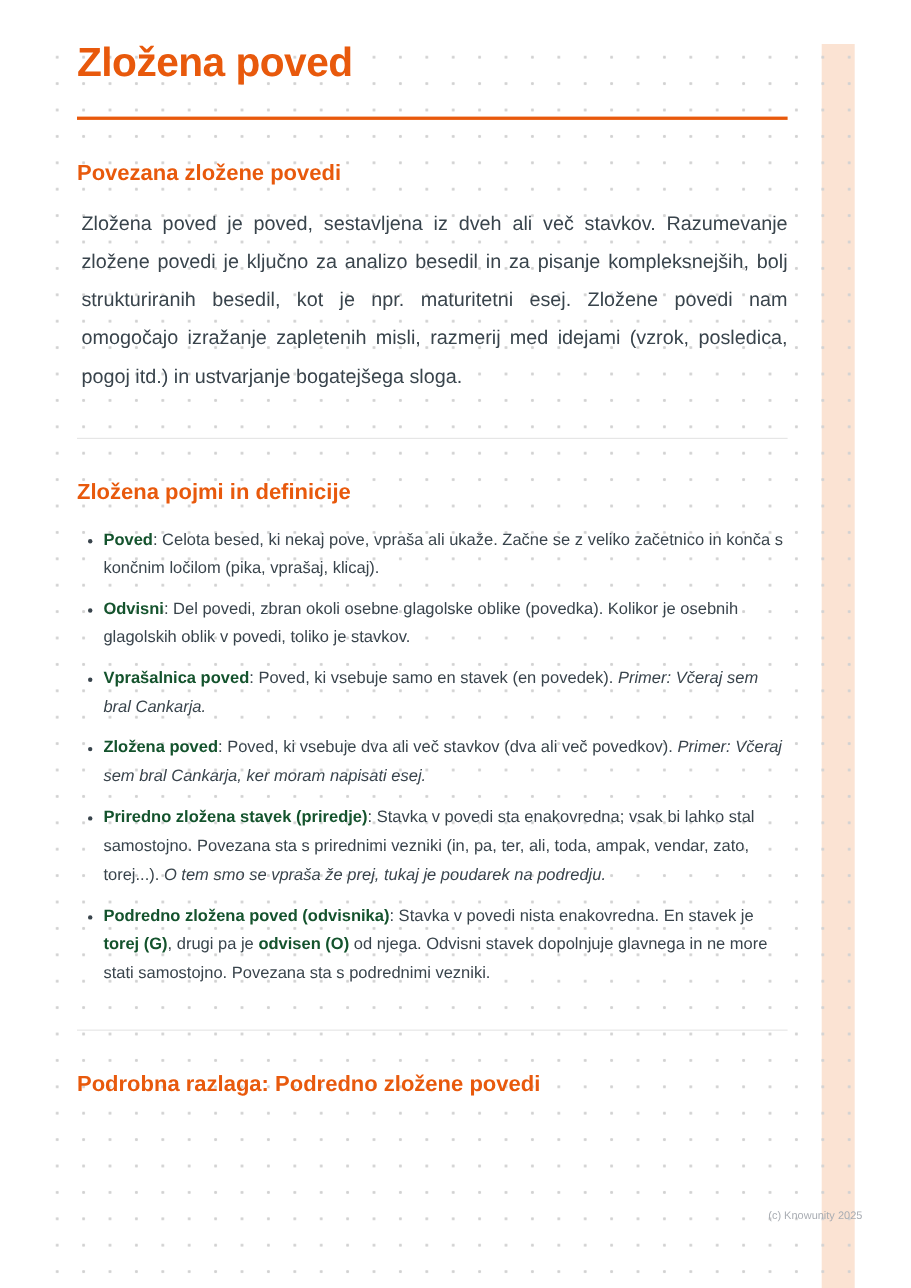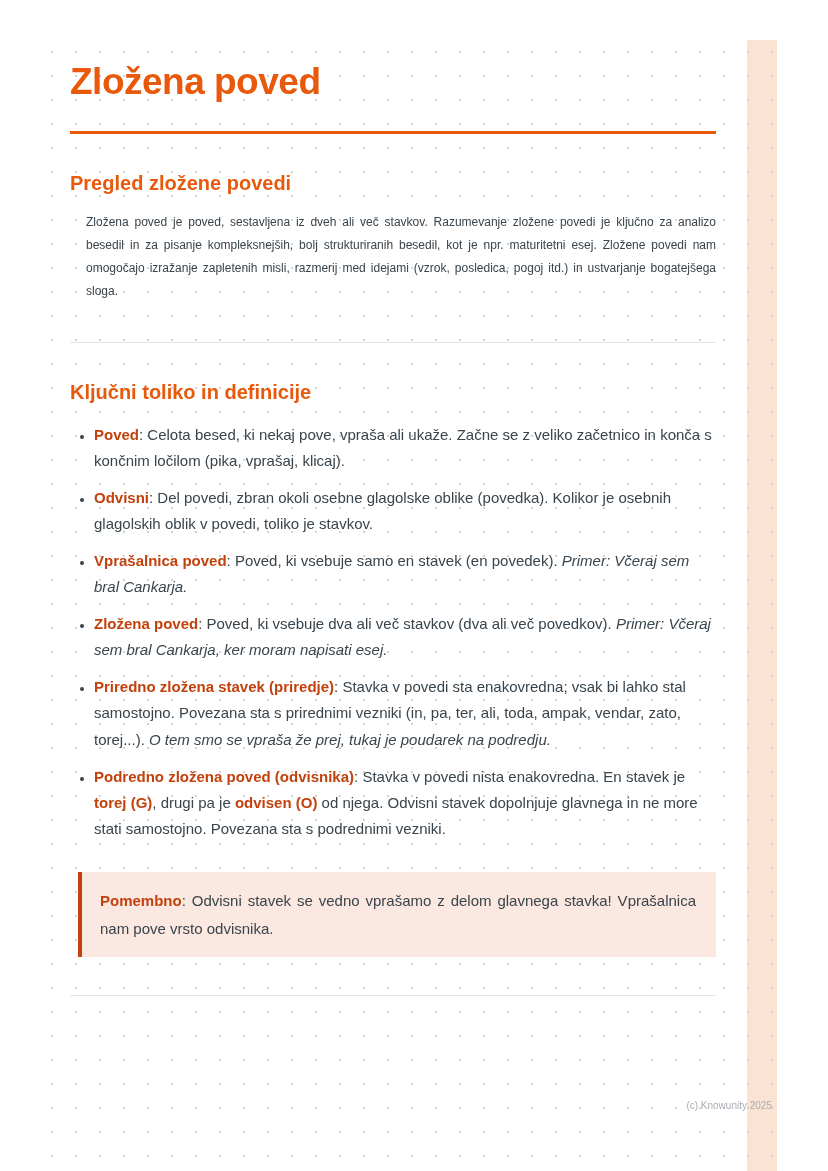--- a/index.html
+++ b/index.html
@@ -24,21 +24,21 @@
     position: absolute;
     top: 40px; bottom: 0;
     right: 51px;
     width: 30px;
     background: #fbe3d3;
     z-index: 1;
   }
   .content {
     position: relative;
     z-index: 3;
-    padding: 61px 112px 0 70px;
+    padding: 36px 112px 0 70px;
   }
   h1.page-title {
     margin: 0;
     font-size: 37px;
     font-weight: bold;
     color: #e8590c;
     letter-spacing: -0.5px;
   }
   .title-rule {
     border: none;
@@ -46,101 +46,99 @@
     background: #e8590c;
     margin: 28px 0 0 0;
   }
   h2.section-heading {
     margin: 38px 0 0 0;
     font-size: 20px;
     font-weight: bold;
     color: #e8590c;
   }
   p.para {
-    margin: 16px 0 0 16px;
-    font-size: 12px;
+    margin: 16px 0 0 4px;
+    font-size: 18px;
     line-height: 1.93;
     text-align: justify;
   }
   .divider {
     border: none;
     border-top: 1px solid #e4e4e4;
     margin: 38px 0 0 0;
   }
   ul.term-list {
     margin: 18px 0 0 0;
     padding: 0 0 0 24px;
     list-style: disc;
   }
   ul.term-list li {
     font-size: 15px;
     line-height: 1.74;
     margin-bottom: 11px;
     text-align: left;
   }
   ul.term-list li::marker { color: #39444c; font-size: 12px; }
-  strong { font-weight: bold; color: #c2410c; }
+  strong { font-weight: bold; color: #14532d; }
   em { font-style: italic; }
   .callout {
     margin: 30px 0 0 8px;
     background: #fbe9e1;
     border-left: 4px solid #c2410c;
     padding: 15px 20px 15px 18px;
   }
   .callout p {
     margin: 0;
     font-size: 15px;
     line-height: 1.85;
     text-align: justify;
   }
   .footer-note {
     position: absolute;
-    right: 56px;
+    right: 44px;
     top: 1100px;
     font-size: 10px;
     color: #a9adb3;
     z-index: 4;
   }
 </style>
 </head>
 <body>
 
 <div class="page">
   <div class="side-stripe"></div>
   <div class="dot-grid"></div>
 
   <div class="content">
 
     <h1 class="page-title">Zložena poved</h1>
     <hr class="title-rule">
 
     <section>
-      <h2 class="section-heading">Pregled zložene povedi</h2>
+      <h2 class="section-heading">Povezana zložene povedi</h2>
       <p class="para">Zložena poved je poved, sestavljena iz dveh ali več stavkov. Razumevanje zložene povedi je ključno za analizo besedil in za pisanje kompleksnejših, bolj strukturiranih besedil, kot je npr. maturitetni esej. Zložene povedi nam omogočajo izražanje zapletenih misli, razmerij med idejami (vzrok, posledica, pogoj itd.) in ustvarjanje bogatejšega sloga.</p>
     </section>
 
     <hr class="divider">
 
     <section>
-      <h2 class="section-heading">Ključni toliko in definicije</h2>
+      <h2 class="section-heading">Zložena pojmi in definicije</h2>
       <ul class="term-list">
           <li><strong>Poved</strong>: Celota besed, ki nekaj pove, vpraša ali ukaže. Začne se z veliko začetnico in konča s končnim ločilom (pika, vprašaj, klicaj).</li>
           <li><strong>Odvisni</strong>: Del povedi, zbran okoli osebne glagolske oblike (povedka). Kolikor je osebnih glagolskih oblik v povedi, toliko je stavkov.</li>
           <li><strong>Vprašalnica poved</strong>: Poved, ki vsebuje samo en stavek (en povedek). <em>Primer: Včeraj sem bral Cankarja.</em></li>
           <li><strong>Zložena poved</strong>: Poved, ki vsebuje dva ali več stavkov (dva ali več povedkov). <em>Primer: Včeraj sem bral Cankarja, ker moram napisati esej.</em></li>
           <li><strong>Priredno zložena stavek (priredje)</strong>: Stavka v povedi sta enakovredna; vsak bi lahko stal samostojno. Povezana sta s prirednimi vezniki (in, pa, ter, ali, toda, ampak, vendar, zato, torej...). <em>O tem smo se vpraša že prej, tukaj je poudarek na podredju.</em></li>
           <li><strong>Podredno zložena poved (odvisnika)</strong>: Stavka v povedi nista enakovredna. En stavek je <strong>torej (G)</strong>, drugi pa je <strong>odvisen (O)</strong> od njega. Odvisni stavek dopolnjuje glavnega in ne more stati samostojno. Povezana sta s podrednimi vezniki.</li>
         </ul>
     </section>
 
-    <div class="callout">
-      <p><strong>Pomembno</strong>: Odvisni stavek se vedno vprašamo z delom glavnega stavka! Vprašalnica nam pove vrsto odvisnika.</p>
-    </div>
 
     <hr class="divider">
 
     <section>
+      <h2 class="section-heading">Podrobna razlaga: Podredno zložene povedi</h2>
     </section>
 
   </div>
 
   <div class="footer-note">(c) Knowunity 2025</div>
 </div>
 
 </body></html>

